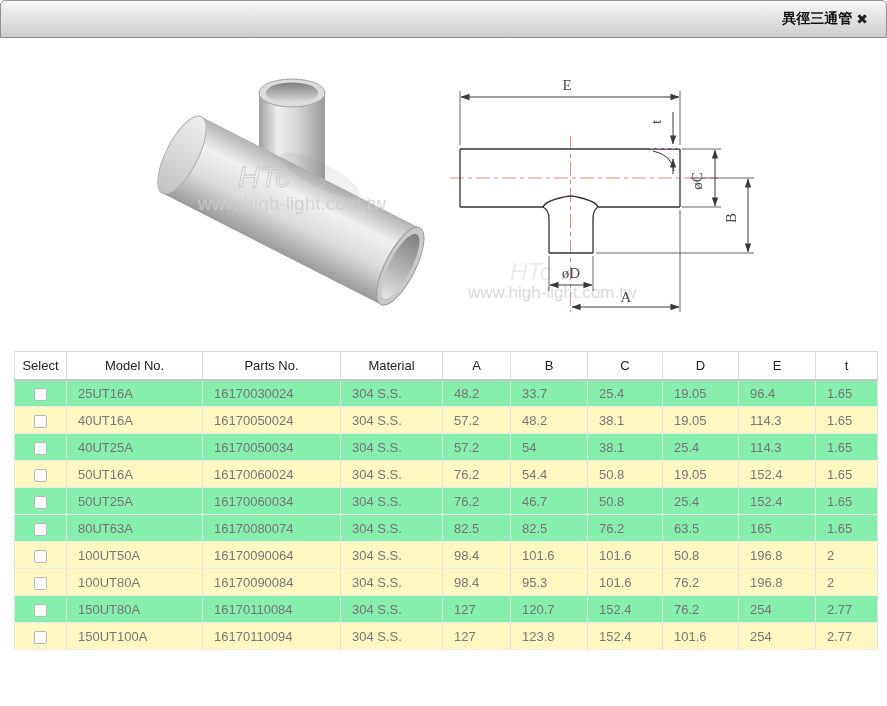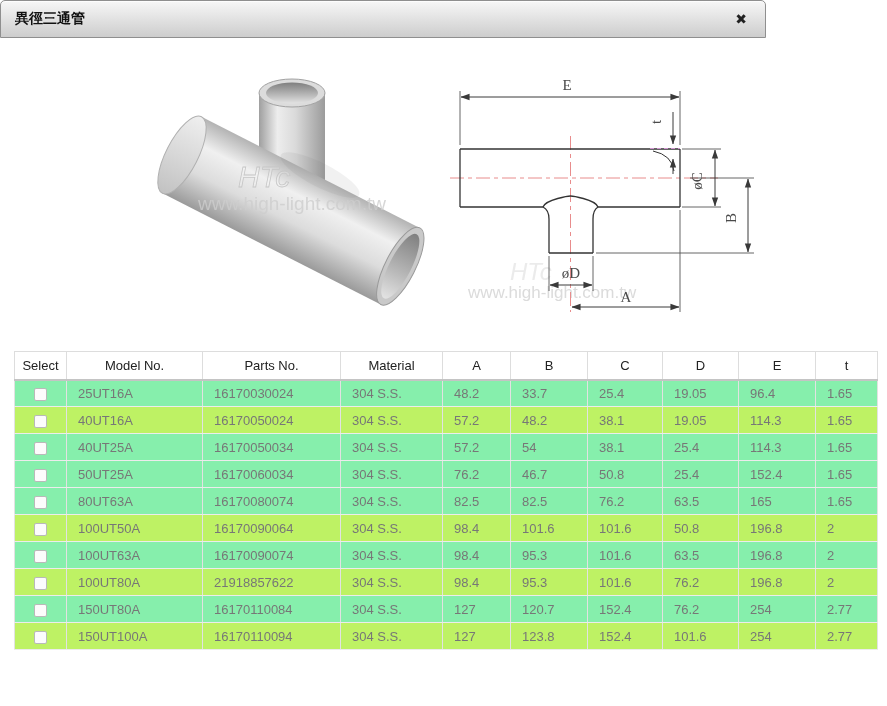--- a/index.html
+++ b/index.html
@@ -2,25 +2,25 @@
 <html><head>
 <meta charset="utf-8">
 <style>
   * { margin:0; padding:0; box-sizing:border-box; }
   html,body { width:887px; height:706px; background:#fff;
     font-family:"Liberation Sans","DejaVu Sans",sans-serif; overflow:hidden; }
   #stage { position:relative; width:887px; height:706px; background:#fff; }
 
   
   .titlebar {
-    position:absolute; left:0; top:0; width:766px; height:38px;
+    position:absolute; left:0; top:0; width:887px; height:38px;
     background:linear-gradient(#f7f7f7 0%, #e4e4e4 45%, #cdcdcd 100%);
     border:1px solid #8f8f8f; border-radius:5px 5px 0 0;
     box-shadow:inset 0 1px 0 rgba(255,255,255,.8);
-    display:flex; align-items:center; justify-content:space-between;
+    display:flex; align-items:center; justify-content:flex-end;
     padding:0 14px;
   }
   .titlebar .title { font-size:14px; font-weight:bold; color:#111; }
   .titlebar .close {
     font-size:14px; font-weight:bold; color:#222; cursor:pointer;
     line-height:1; padding:2px 4px; background:none; border:none;
     font-family:"DejaVu Sans",sans-serif;
   }
 
   
@@ -40,21 +40,21 @@
     background:#fff; border:1px solid #ddd; border-bottom:2px solid #c4c4c4;
     font-size:13px;
   }
   table.spec td {
     height:27px; border-left:1px solid #e2e2e2; border-right:1px solid #e2e2e2;
     border-bottom:1px solid #ececec; padding-left:11px; text-align:left;
     white-space:nowrap; overflow:hidden;
   }
   table.spec td.sel { text-align:center; padding-left:0; }
   table.spec tr.odd  td { background:#86efac; }
-  table.spec tr.even td { background:#bef264; }
+  table.spec tr.even td { background:#fef9c3; }
   table.spec input[type=checkbox] {
     appearance:none; -webkit-appearance:none;
     width:13px; height:13px; border:1px solid #b9b9b9; border-radius:2px;
     background:#fcfcfc; vertical-align:middle; cursor:pointer;
   }
   col.c0{width:52px} col.c1{width:136px} col.c2{width:138px} col.c3{width:102px}
   col.c4{width:68px} col.c5{width:77px} col.c6{width:75px} col.c7{width:76px}
   col.c8{width:77px} col.c9{width:62px}
 </style>
 </head>
@@ -232,20 +232,32 @@
           <td>40UT25A</td>
           <td>16170050034</td>
           <td>304 S.S.</td>
           <td>57.2</td>
           <td>54</td>
           <td>38.1</td>
           <td>25.4</td>
           <td>114.3</td>
           <td>1.65</td>
         </tr>
+        <tr class="even">
+          <td class="sel"><input type="checkbox" style=""></td>
+          <td>50UT16A</td>
+          <td>16170060024</td>
+          <td>304 S.S.</td>
+          <td>76.2</td>
+          <td>54.4</td>
+          <td>50.8</td>
+          <td>19.05</td>
+          <td>152.4</td>
+          <td>1.65</td>
+        </tr>
         <tr class="odd">
           <td class="sel"><input type="checkbox" style=""></td>
           <td>50UT25A</td>
           <td>16170060034</td>
           <td>304 S.S.</td>
           <td>76.2</td>
           <td>46.7</td>
           <td>50.8</td>
           <td>25.4</td>
           <td>152.4</td>
@@ -268,36 +280,24 @@
           <td>100UT50A</td>
           <td>16170090064</td>
           <td>304 S.S.</td>
           <td>98.4</td>
           <td>101.6</td>
           <td>101.6</td>
           <td>50.8</td>
           <td>196.8</td>
           <td>2</td>
         </tr>
-        <tr class="odd">
-          <td class="sel"><input type="checkbox" style=""></td>
-          <td>100UT63A</td>
-          <td>16170090074</td>
-          <td>304 S.S.</td>
-          <td>98.4</td>
-          <td>95.3</td>
-          <td>101.6</td>
-          <td>63.5</td>
-          <td>196.8</td>
-          <td>2</td>
-        </tr>
         <tr class="even">
           <td class="sel"><input type="checkbox" style=""></td>
           <td>100UT80A</td>
-          <td>21918857622</td>
+          <td>16170090084</td>
           <td>304 S.S.</td>
           <td>98.4</td>
           <td>95.3</td>
           <td>101.6</td>
           <td>76.2</td>
           <td>196.8</td>
           <td>2</td>
         </tr>
         <tr class="odd">
           <td class="sel"><input type="checkbox" style=""></td>

